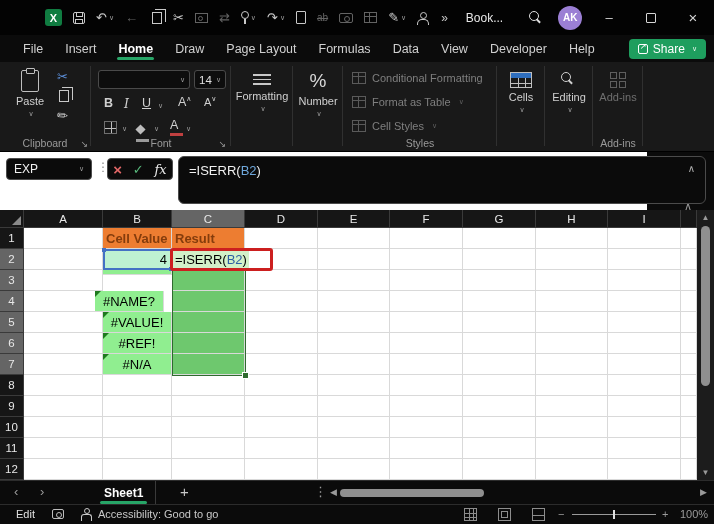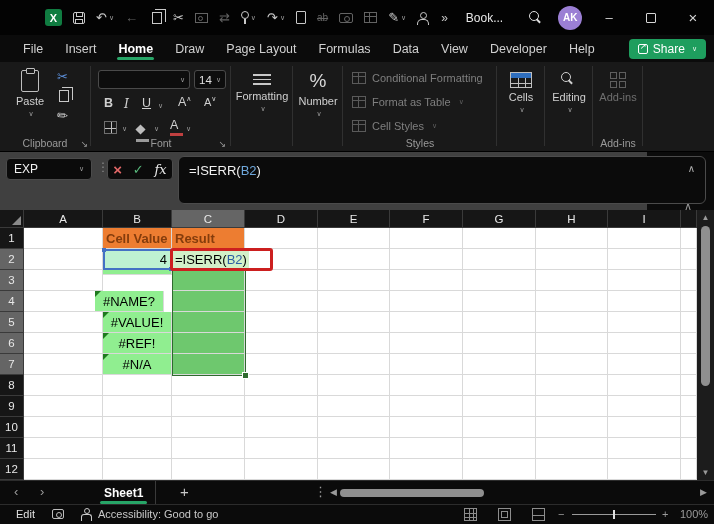--- a/index.html
+++ b/index.html
@@ -82,21 +82,21 @@
   .cellsic { width:22px; height:16px; border:1px solid #bfbfbf;
     background:linear-gradient(#2f6fbf,#2f6fbf) 0 0/100% 5px no-repeat,
                linear-gradient(#bfbfbf,#bfbfbf) 7px 0/1px 100% no-repeat,
                linear-gradient(#bfbfbf,#bfbfbf) 14px 0/1px 100% no-repeat,
                linear-gradient(#bfbfbf,#bfbfbf) 0 10px/100% 1px no-repeat; }
   .quad { width:16px; height:16px; display:grid; grid-template-columns:7px 7px; grid-template-rows:7px 7px; gap:2px; }
   .quad i { border:1px solid #5f5f5f; }
   .ribcol { position:absolute; top:138px; font-size:11px; color:#9a9a9a; }
 
   
-  .fbar { position:absolute; left:0; top:152px; width:647px; height:58px; background:#404040; }
+  .fbar { position:absolute; left:0; top:152px; width:647px; height:58px; background:#ffffff; }
   .namebox { position:absolute; left:6px; top:6px; width:86px; height:22px; background:#0b0b0b; border:1px solid #4b4b4b; border-radius:4px;
              display:flex; align-items:center; justify-content:space-between; padding:0 7px; font-size:12px; color:#f0f0f0; }
   .fdots { position:absolute; left:97px; top:8px; color:#8a8a8a; font-size:12px; }
   .fnbox { position:absolute; left:107px; top:6px; width:66px; height:22px; background:#0b0b0b; border:1px solid #4b4b4b; border-radius:4px;
            display:flex; align-items:center; justify-content:space-around; }
   .fx-cancel { color:#E06666; font-size:15px; font-weight:700; }
   .fx-enter { color:#58B97C; font-size:13px; }
   .fx-fx { color:#e8e8e8; font-size:13px; font-style:italic; font-family:"DejaVu Serif", serif; }
   .finput { position:absolute; left:178px; top:4px; width:528px; height:48px; background:#0b0b0b; border:1px solid #4b4b4b; border-radius:6px;
             font-size:13px; color:#f0f0f0; padding:6px 10px; }

